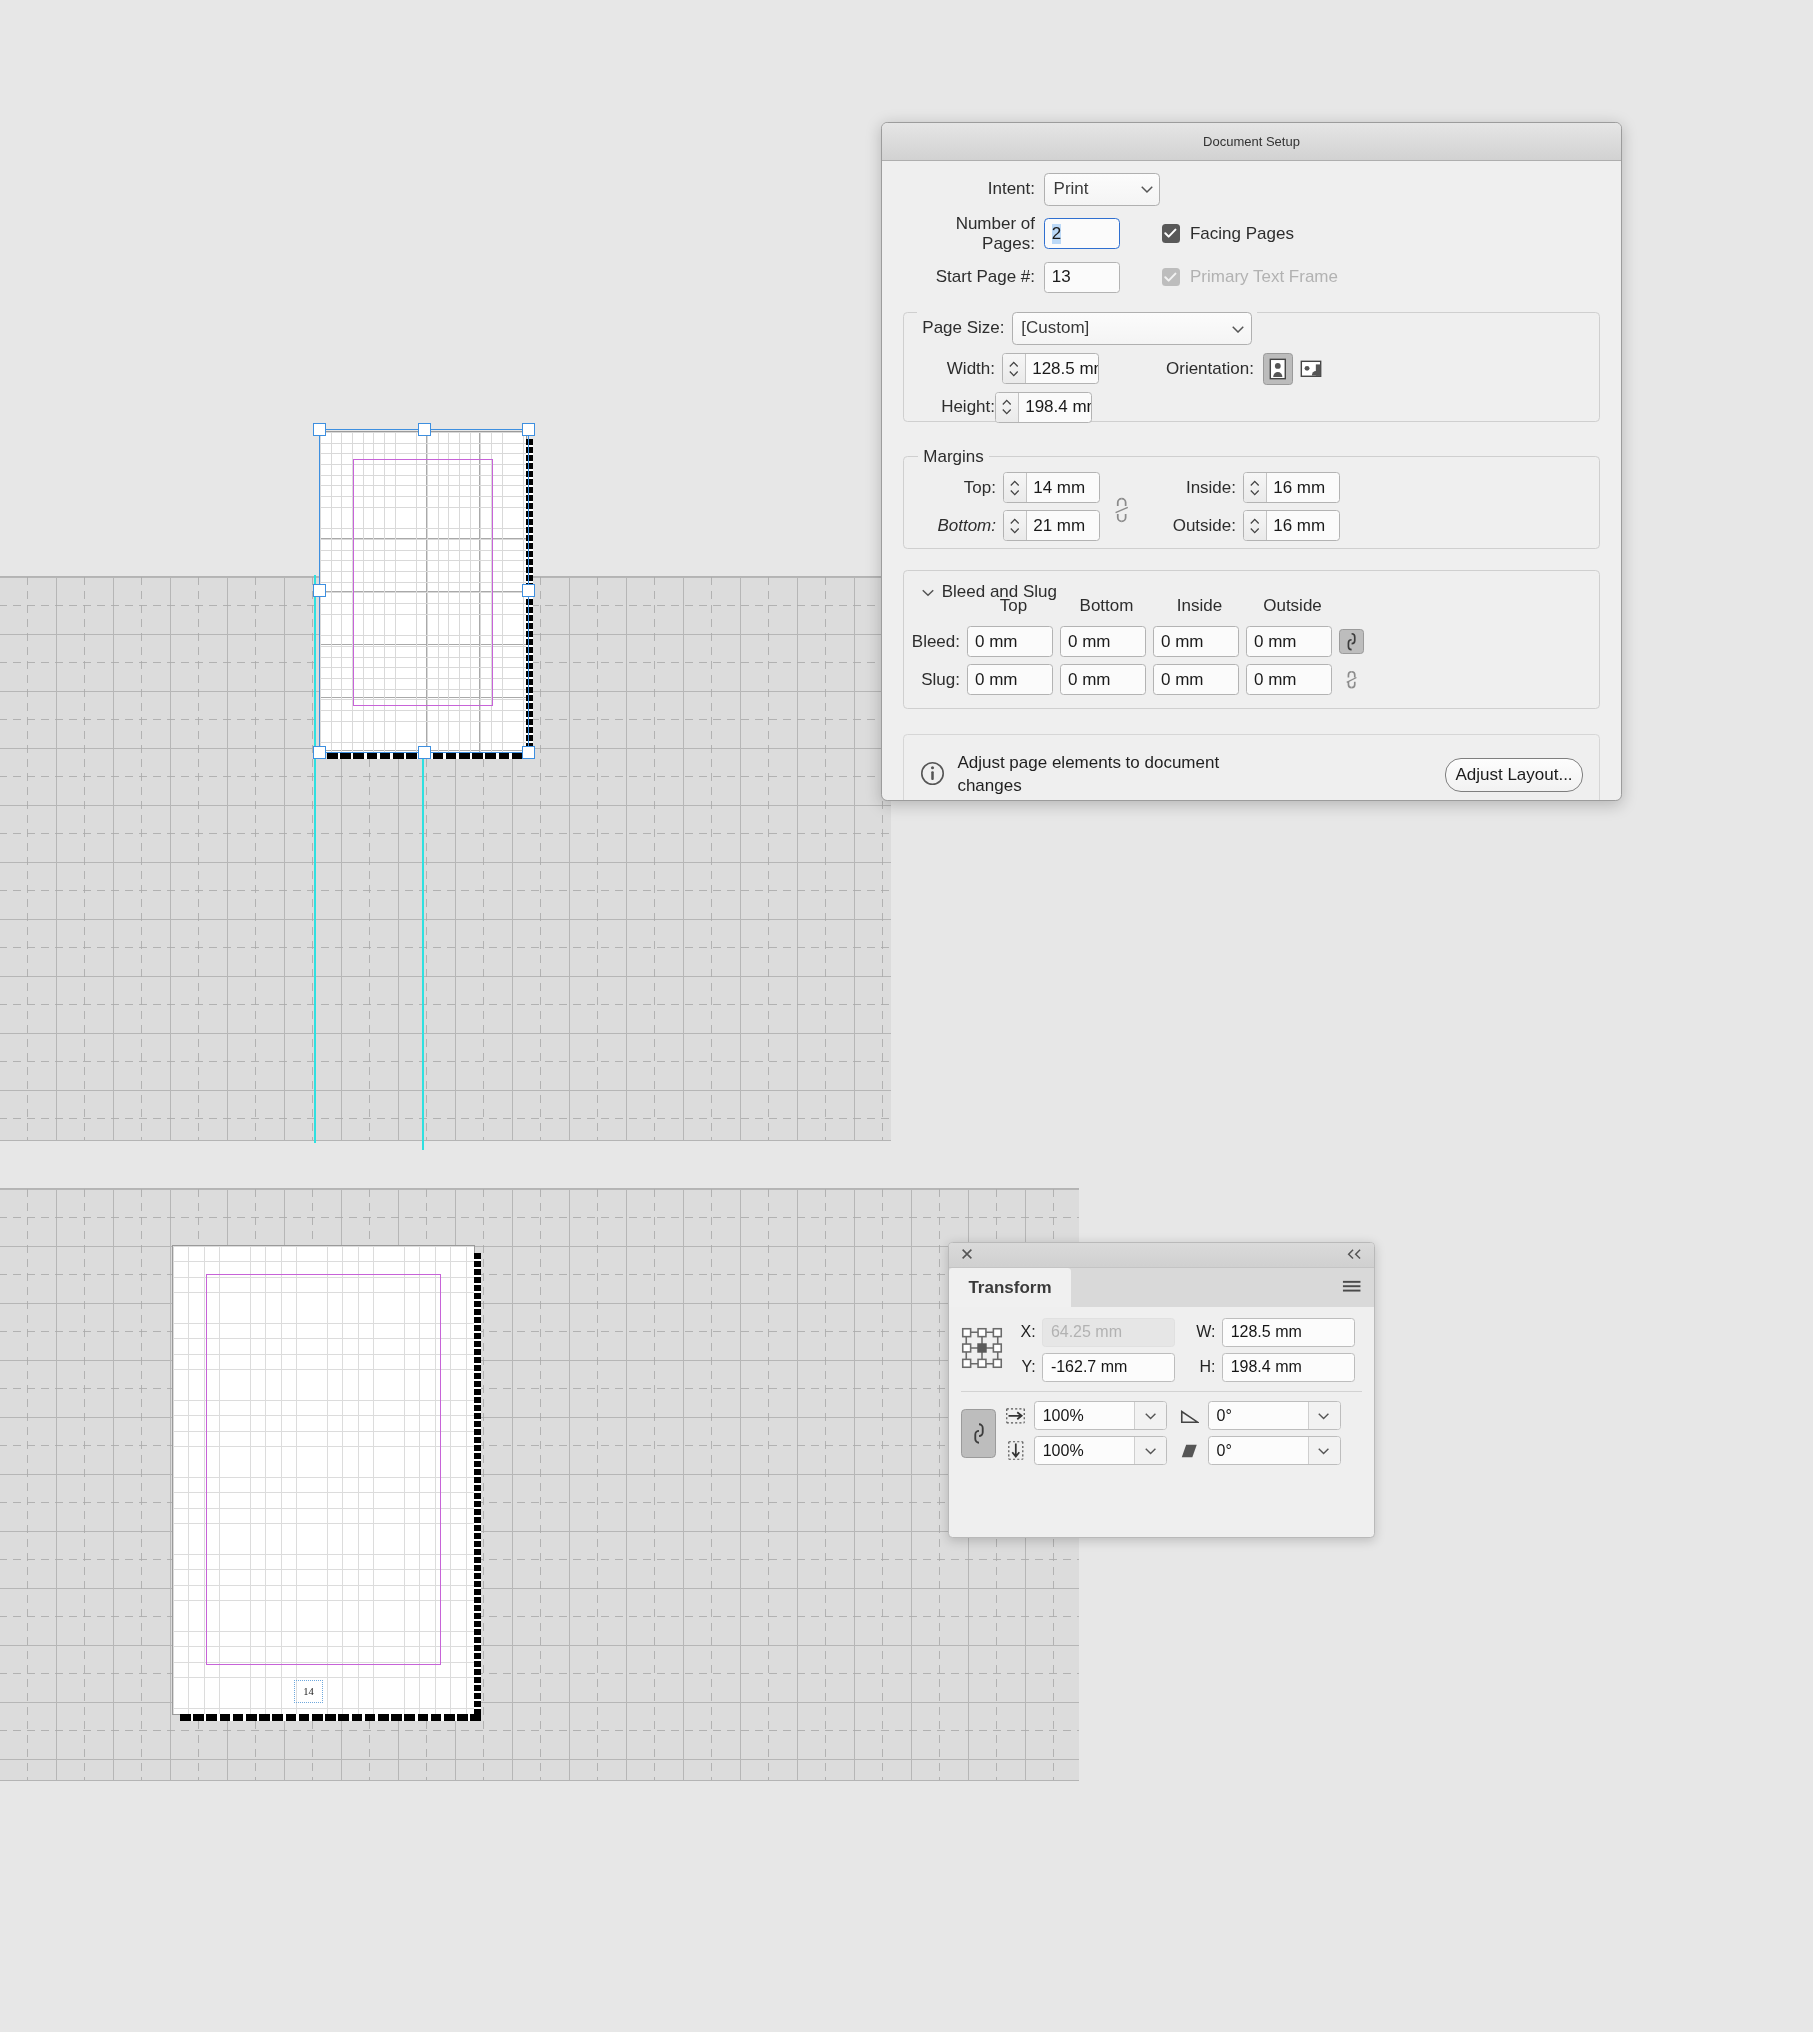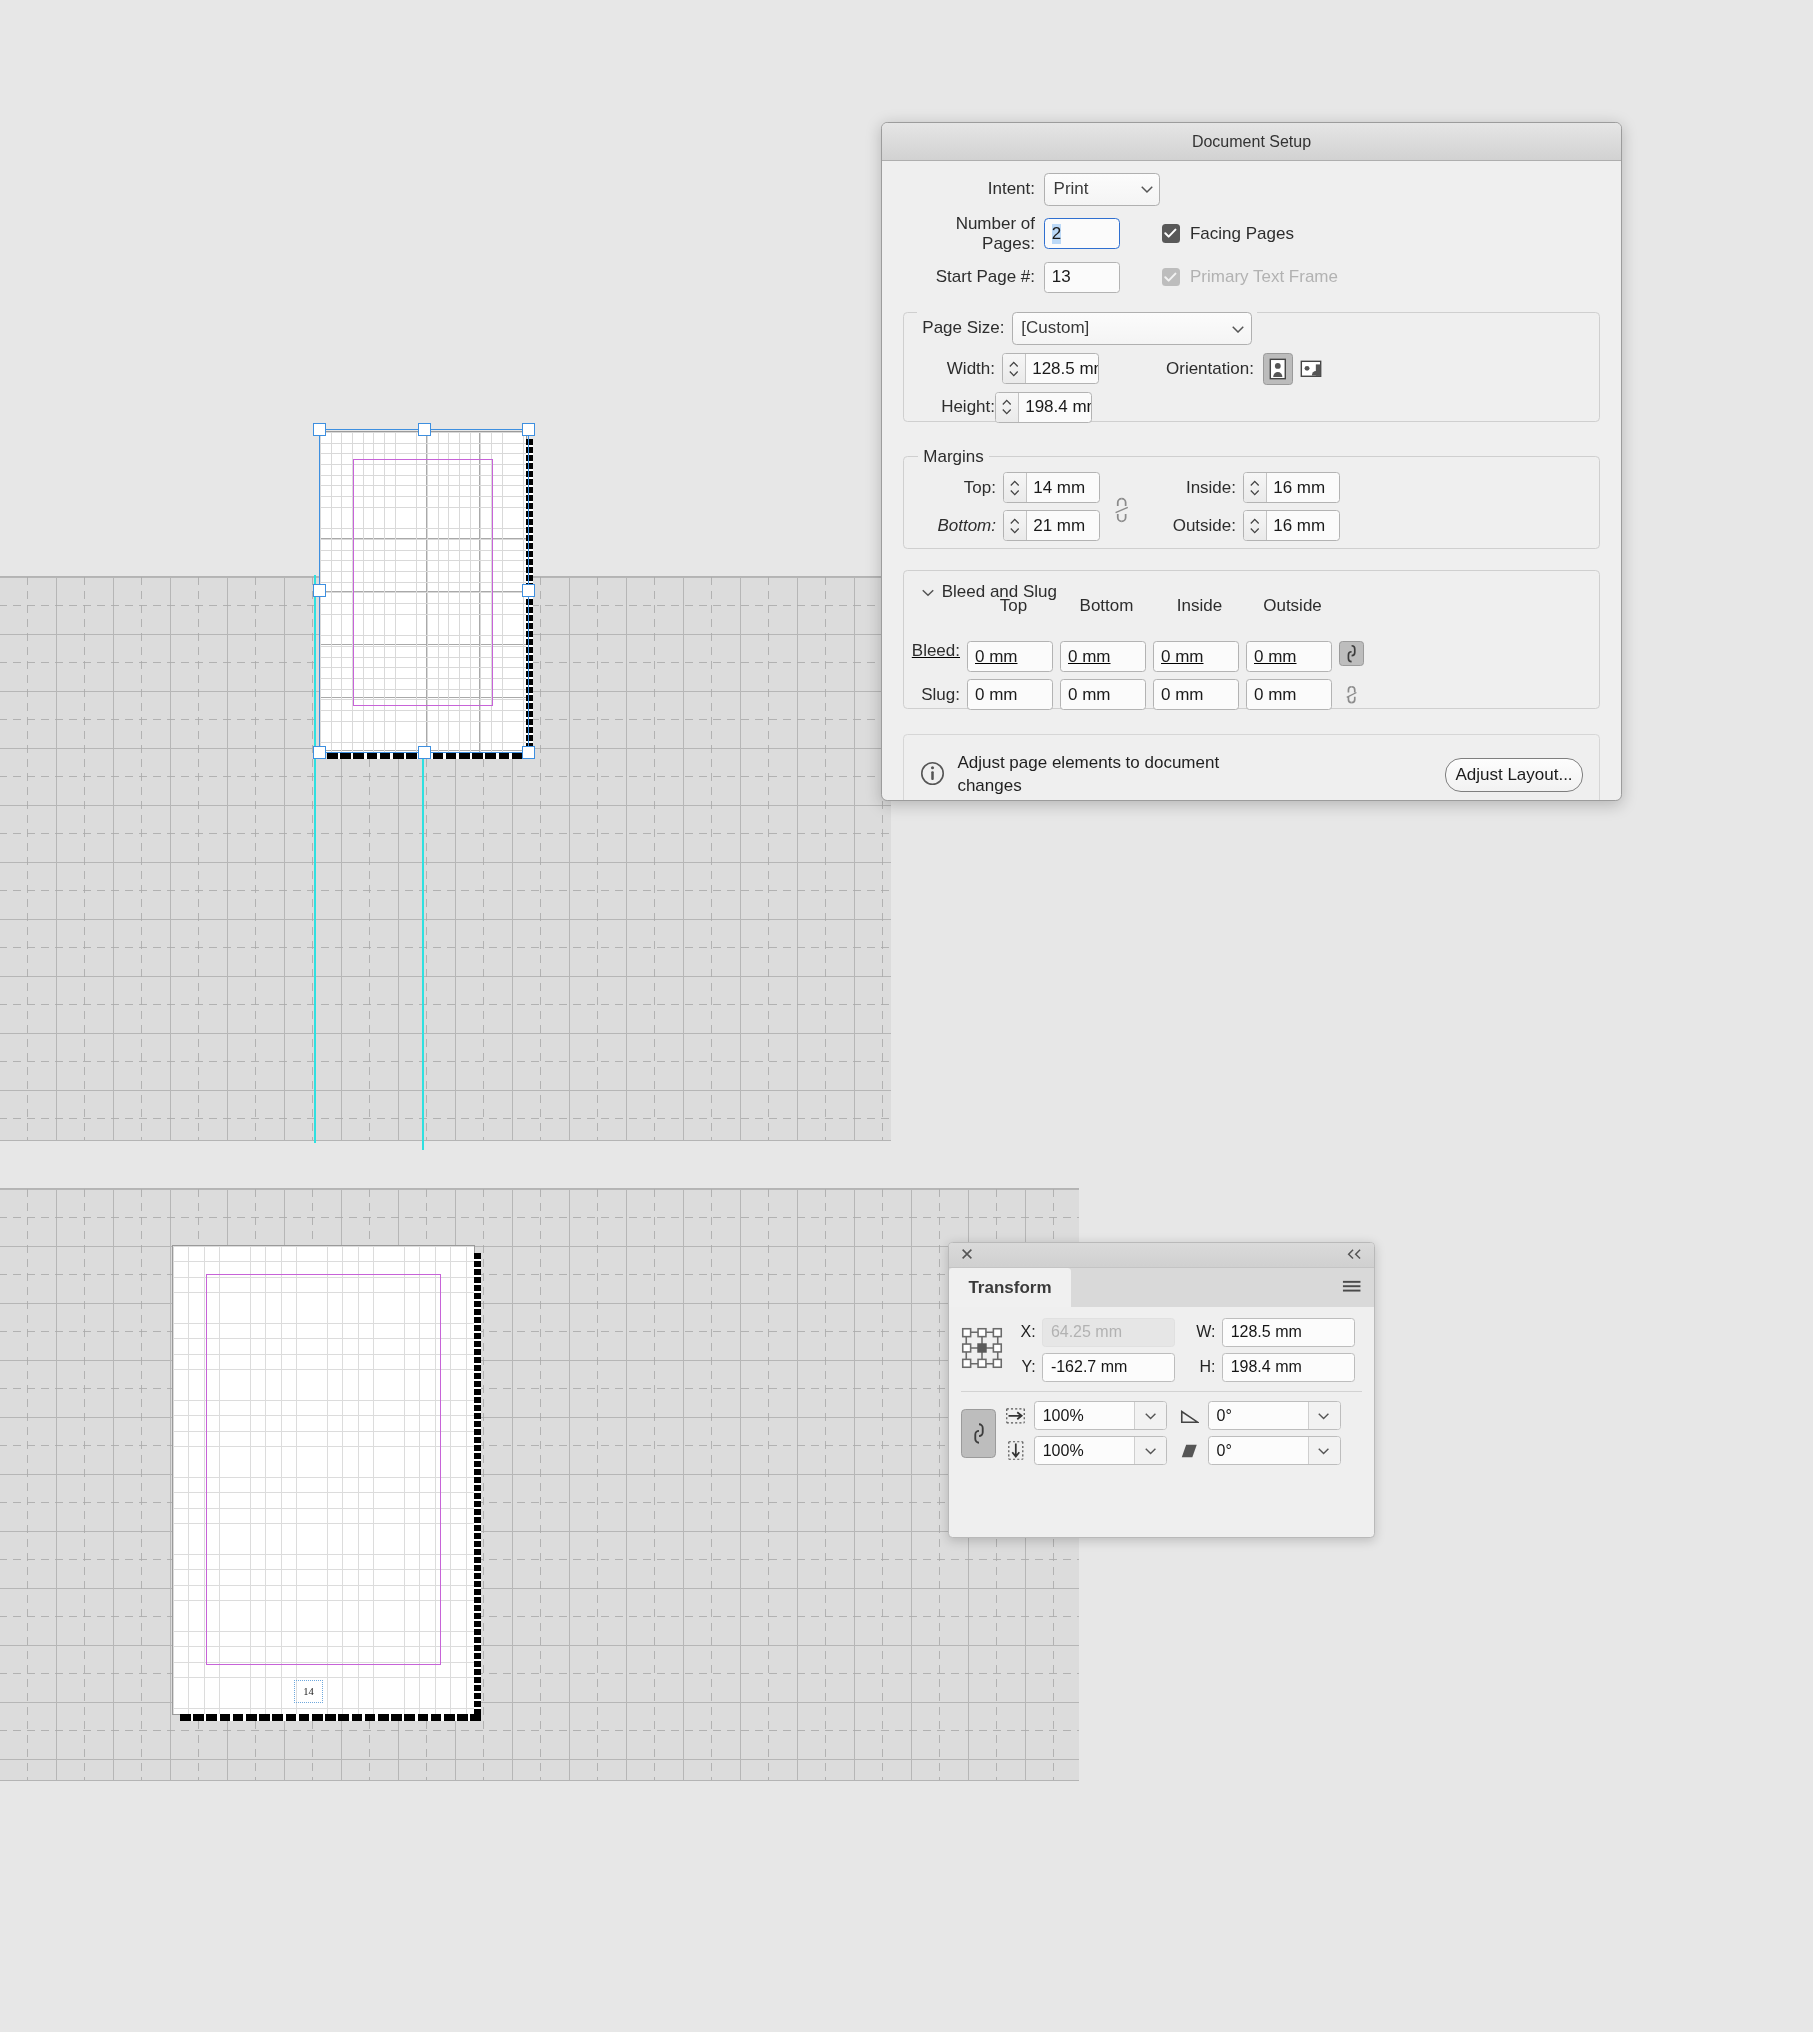--- a/index.html
+++ b/index.html
@@ -96,21 +96,21 @@
     border: 0.9px solid #9c9c9c;
     border-radius: 6.2px;
     box-shadow: 0 3.5px 16px rgba(0,0,0,.22);
     overflow: hidden;
   }
   .titlebar {
     height: 38px;
     background: linear-gradient(to bottom, #e5e5e5 0%, #d2d2d2 100%);
     border-bottom: 0.9px solid #aeaeae;
     display: flex; align-items: center; justify-content: center;
-    font-size: 16px; color: #333;
+    font-size: 13px; color: #333;
   }
   .dlg-body { position: relative; padding: 0 21px; }
 
   .row { display: flex; align-items: center; margin-bottom: 8px; }
   .lbl { font-size: 17px; color: #2d2d2d; text-align: right; }
 
   .tf {
     background: #fbfbfb;
     border: 0.9px solid #b3b3b3;
     border-radius: 3.5px;
@@ -476,21 +476,21 @@
         <div style="position:absolute; left:0; top:26.5px; width:100%;">
 
           <div style="display:flex; align-items:center; font-size:17px; color:#2d2d2d;">
             <div style="width:64px;"></div>
             <div style="width:93px; text-align:center;">Top</div>
             <div style="width:93px; text-align:center;">Bottom</div>
             <div style="width:93px; text-align:center;">Inside</div>
             <div style="width:93px; text-align:center;">Outside</div>
           </div>
 
-          <div style="display:flex; align-items:flex-start; margin-top:25px;text-decoration:underline;">
+          <div style="display:flex; align-items:center; margin-top:10px;">
             <div style="width:64px; text-align:right; font-size:17px; color:#2d2d2d; padding-right:7px;">Bleed:</div>
             <div style="width:93px;">
                 <div class="tf" style="width:86px;">
                   <span>0 mm</span>
                 </div>
               </div>
             <div style="width:93px;">
                 <div class="tf" style="width:86px;">
                   <span>0 mm</span>
                 </div>

